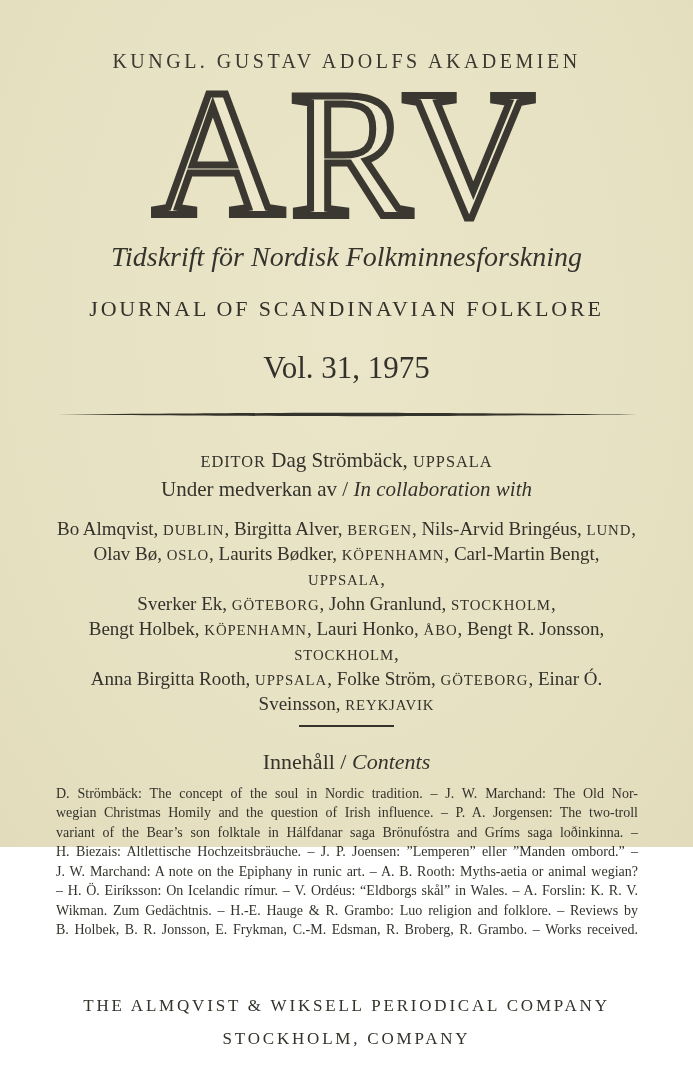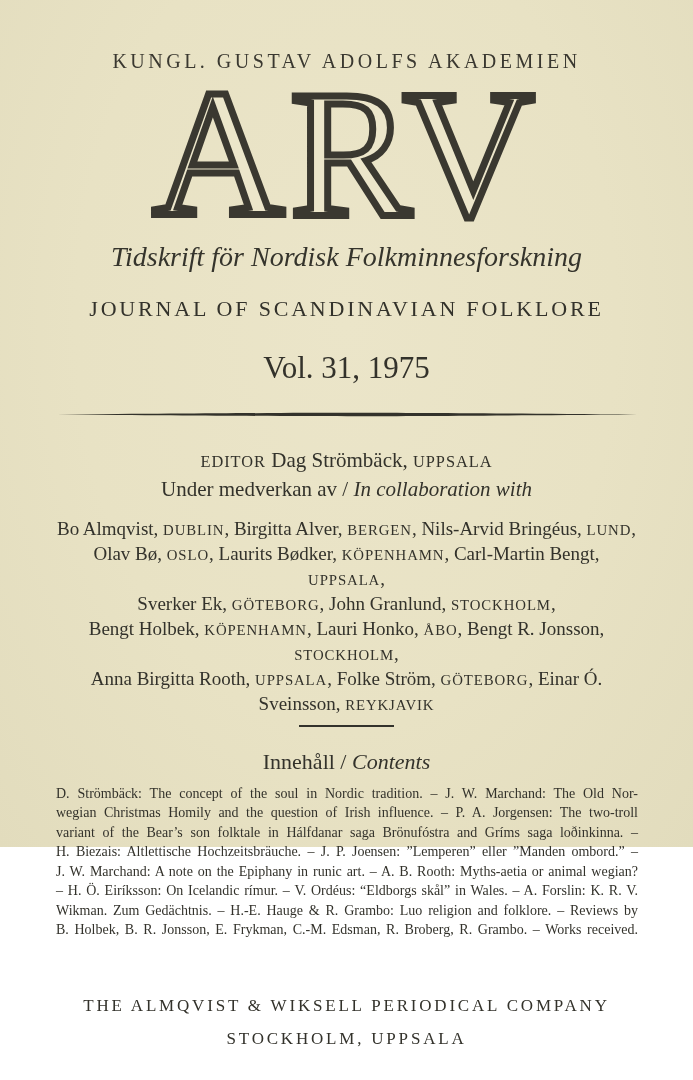--- a/index.html
+++ b/index.html
@@ -160,16 +160,16 @@
       <div class="cline">variant of the Bear’s son folktale in Hálfdanar saga Brönufóstra and Gríms saga loðinkinna. –</div>
       <div class="cline">H. Biezais: Altlettische Hochzeitsbräuche. – J. P. Joensen: ”Lemperen” eller ”Manden ombord.” –</div>
       <div class="cline">J. W. Marchand: A note on the Epiphany in runic art. – A. B. Rooth: Myths-aetia or animal wegian?</div>
       <div class="cline">– H. Ö. Eiríksson: On Icelandic rímur. – V. Ordéus: “Eldborgs skål” in Wales. – A. Forslin: K. R. V.</div>
       <div class="cline">Wikman. Zum Gedächtnis. – H.-E. Hauge &amp; R. Grambo: Luo religion and folklore. – Reviews by</div>
       <div class="cline">B. Holbek, B. R. Jonsson, E. Frykman, C.-M. Edsman, R. Broberg, R. Grambo. – Works received.</div>
     </div>
 
     <div class="publisher">THE ALMQVIST &amp; WIKSELL PERIODICAL COMPANY</div>
 
-    <div class="publisher-loc">STOCKHOLM, UPPSALA</div>
+    <div class="publisher-loc">STOCKHOLM, COMPANY</div>
 
   </div>
 </div>
 
 </body></html>

